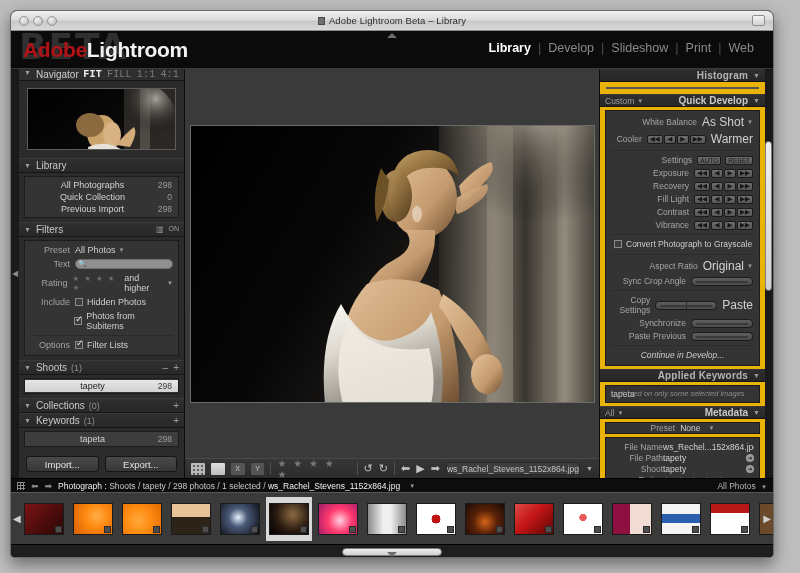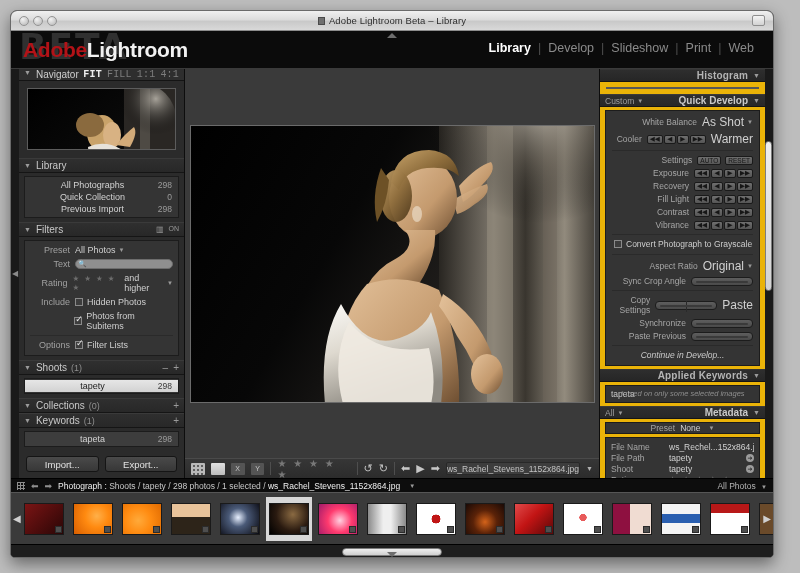--- a/index.html
+++ b/index.html
@@ -139,21 +139,21 @@
   .ckrow{display:flex;align-items:center;font-size:8.5px;color:#cdcdcd;margin:4px 0 5px 2px;}
   .cont{text-align:center;color:#c9c9c9;font-size:8.5px;margin-top:4px;font-style:italic;}
 
   .kw-box{background:#343434;margin:3px 5px;border:1px solid #1c1c1c;height:48px;
     padding:3px 5px;position:relative;}
   .kw-box .kw{font-size:8.5px;color:#c9c9c9;}
   .kw-box .note{position:absolute;left:0;right:0;bottom:4px;text-align:center;
     font-size:7.5px;color:#8e8e8e;font-style:italic;}
   .md-body{background:#343434;margin:3px 5px;border:1px solid #1c1c1c;padding:3px 5px 4px 5px;}
   .mrow{display:flex;align-items:center;font-size:8.5px;color:#a6a6a6;height:11px;}
-  .mrow .k{width:52px;margin-right:6px;}
+  .mrow .k{width:52px;text-align:right;}
   .mrow .v{color:#d2d2d2;flex:1;overflow:hidden;white-space:nowrap;}
   .mrow .go{width:8px;height:8px;border-radius:50%;background:#9c9c9c;color:#2b2b2b;
     font-size:6px;line-height:8px;text-align:center;}
   .mpreset{display:flex;align-items:center;justify-content:center;font-size:8.5px;color:#a6a6a6;
     background:#343434;margin:3px 5px 0 5px;border:1px solid #1c1c1c;height:13px;gap:5px;}
 
   
   .collapse{width:8px;background:#1a1a1a;display:flex;align-items:center;justify-content:center;
     color:#8a8a8a;font-size:8px;}
 

